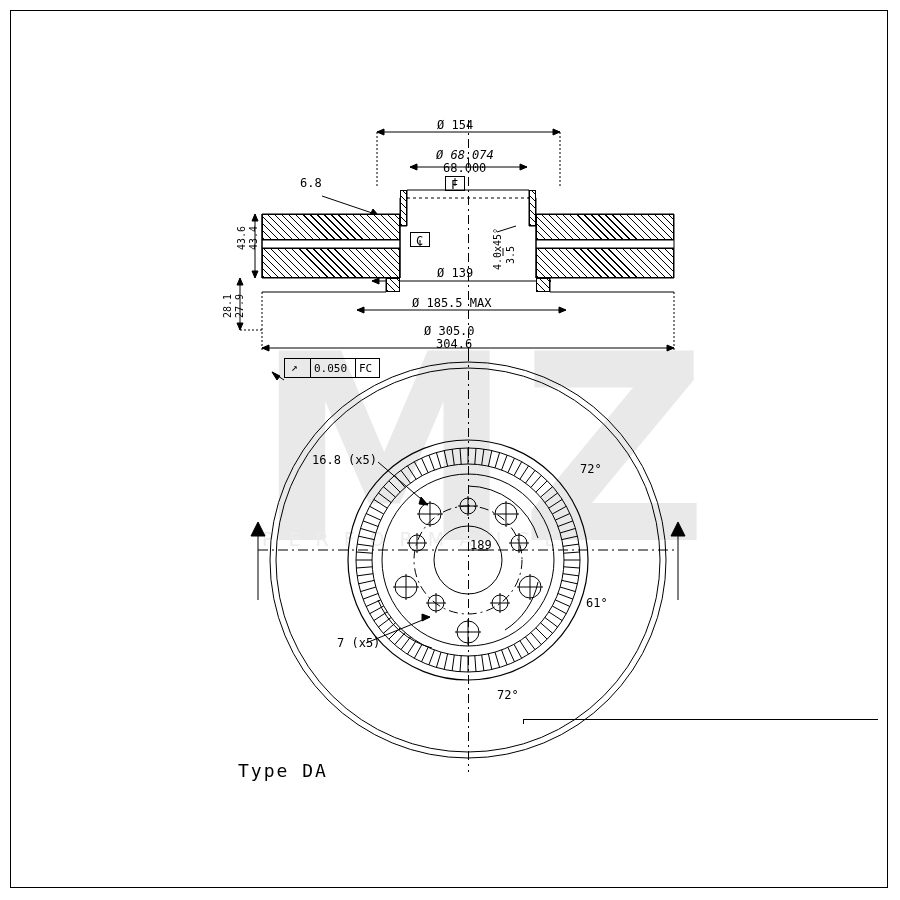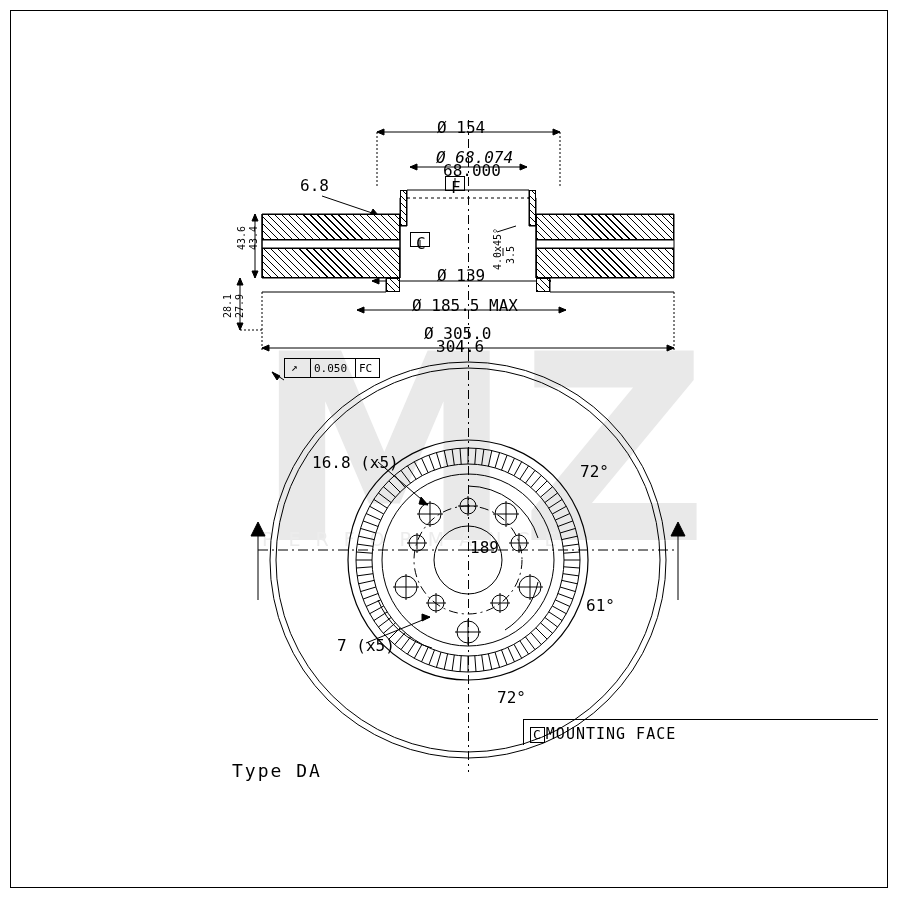--- a/index.html
+++ b/index.html
@@ -68,21 +68,21 @@
   }
   .v1 { width: 1px; }
   .box {
     position: absolute;
     border: 1px solid #000;
     box-sizing: border-box;
   }
   .lbl {
     position: absolute;
     font-family: "DejaVu Sans Mono", monospace;
-    font-size: 16px;
+    font-size: 12px;
     white-space: nowrap;
     color: #000;
   }
   .lbl.s { font-size: 11px; }
   .lbl.xs { font-size: 10px; }
   .rot90 { transform: rotate(-90deg); transform-origin: left top; }
   .hatch {
     position: absolute;
     background-image: repeating-linear-gradient(
       45deg, #000 0px, #000 1px, #ffffff 1px, #ffffff 5px);
@@ -118,21 +118,21 @@
   .cface-mark {
     display: inline-block;
     border: 1px solid #000;
     padding: 0 2px;
     font-size: 13px;
     line-height: 14px;
     margin-right: 1px;
   }
   .typelbl {
     position: absolute;
-    left: 232px;
+    left: 238px;
     top: 760px;
     font-family: "DejaVu Sans Mono", monospace;
     font-size: 18px;
     letter-spacing: 2px;
   }
 </style>
 </head>
 <body>
 
 <div id="sheet">
@@ -338,18 +338,15 @@
   <div class="lbl" style="left:312px; top:453px;">16.8 (x5)</div>
   <div class="lbl" style="left:337px; top:636px;">7 (x5)</div>
   <div class="lbl" style="left:470px; top:538px;">189</div>
   <div class="lbl" style="left:580px; top:462px;">72°</div>
   <div class="lbl" style="left:586px; top:596px;">61°</div>
   <div class="lbl" style="left:497px; top:688px;">72°</div>
 
   <div class="typelbl">Type DA</div>
 
   <div class="notes">
-    <div class="row">
-      <span class="cface-mark">C</span><span>MOUNTING FACE</span>
-    </div>
   </div>
 
 </div>
 
 </body></html>

